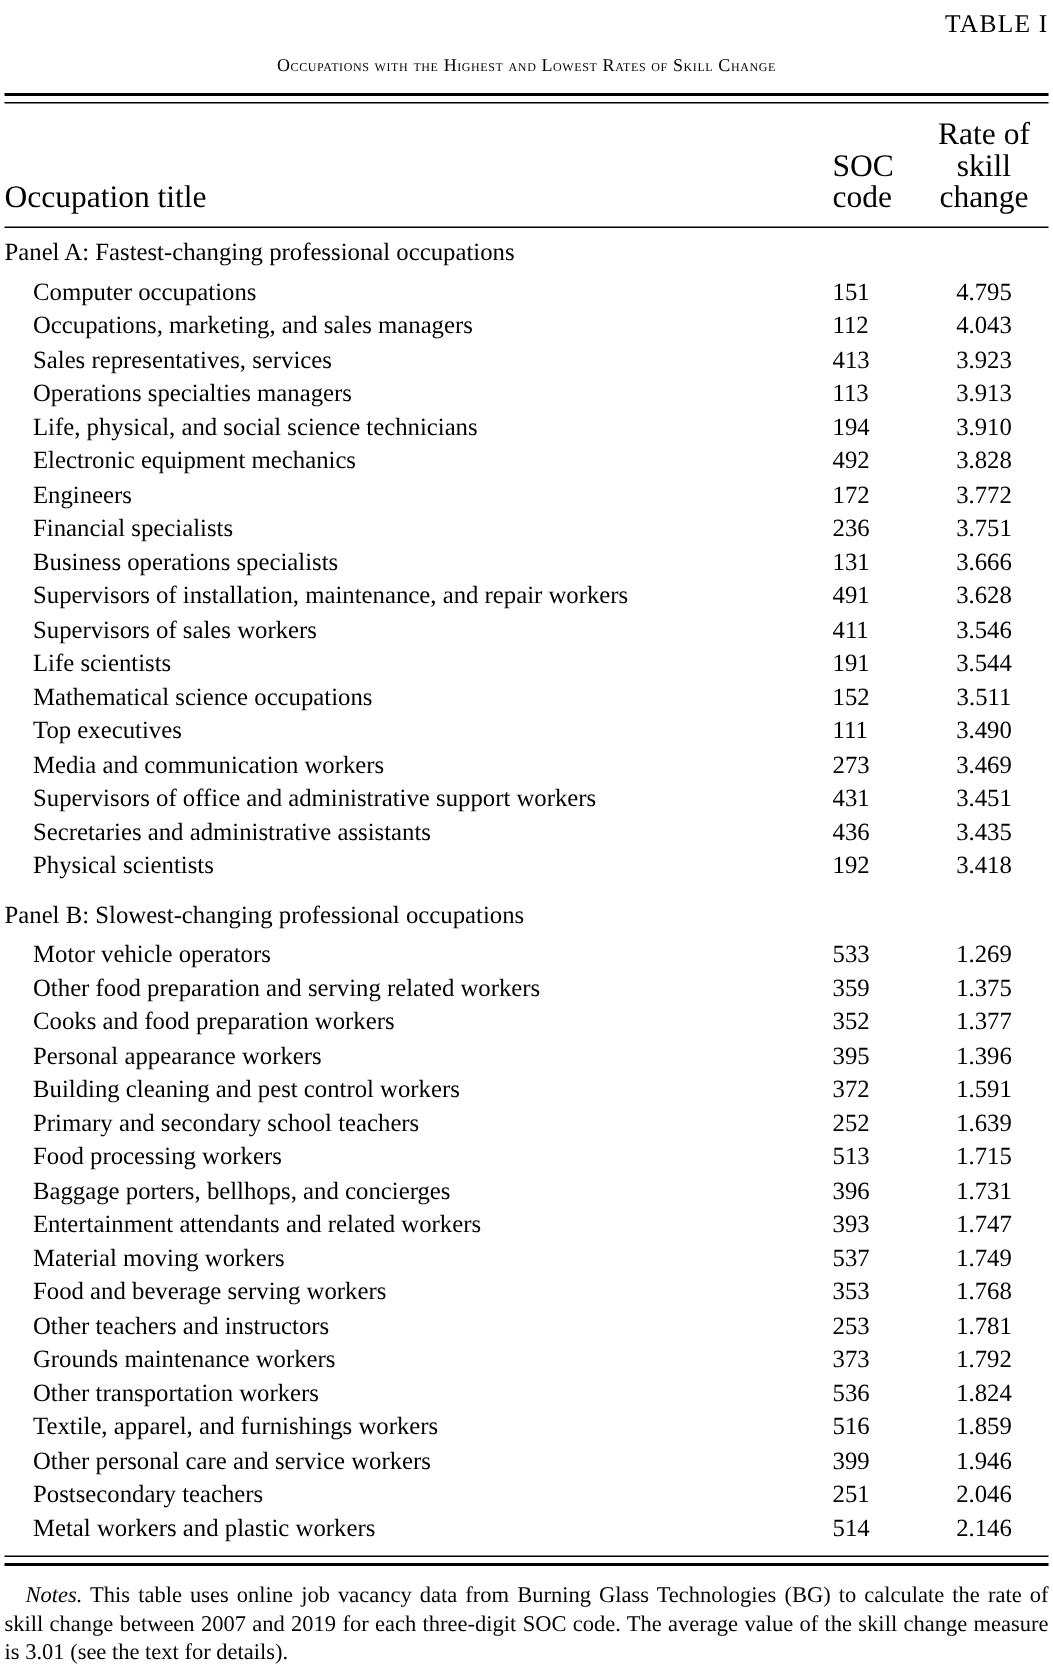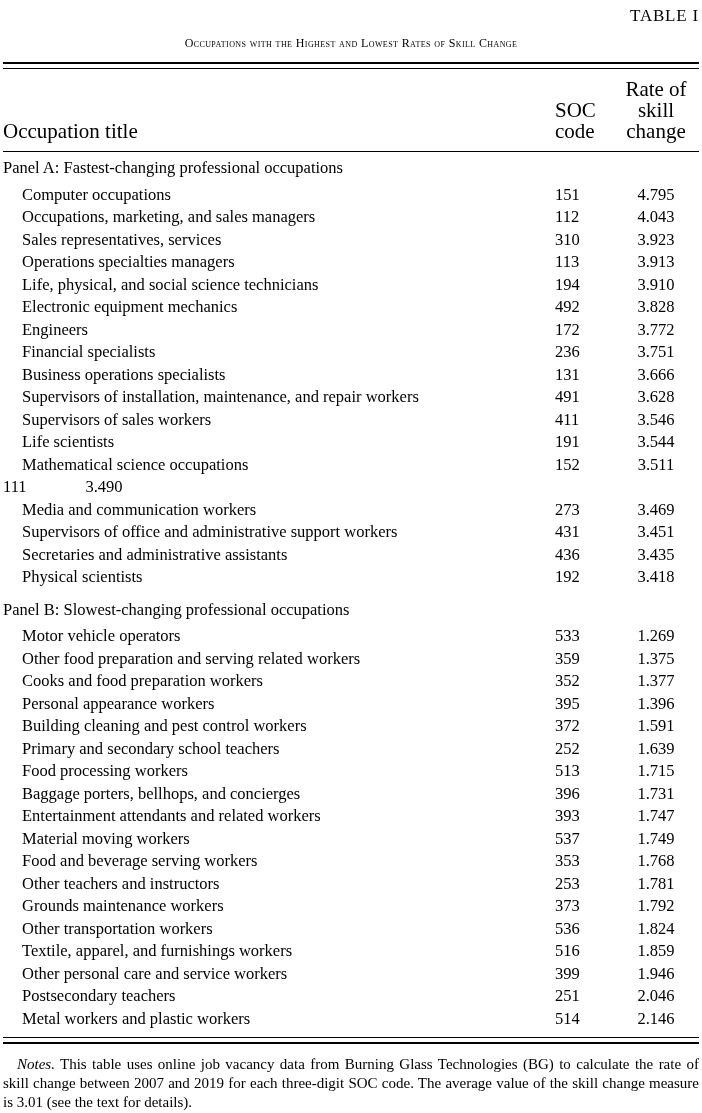--- a/index.html
+++ b/index.html
@@ -106,21 +106,21 @@
         <div class="cell col-soc">151</div>
         <div class="cell col-rate">4.795</div>
       </div>
       <div class="row">
         <div class="cell col-occ">Occupations, marketing, and sales managers</div>
         <div class="cell col-soc">112</div>
         <div class="cell col-rate">4.043</div>
       </div>
       <div class="row">
         <div class="cell col-occ">Sales representatives, services</div>
-        <div class="cell col-soc">310</div>
+        <div class="cell col-soc">413</div>
         <div class="cell col-rate">3.923</div>
       </div>
       <div class="row">
         <div class="cell col-occ">Operations specialties managers</div>
         <div class="cell col-soc">113</div>
         <div class="cell col-rate">3.913</div>
       </div>
       <div class="row">
         <div class="cell col-occ">Life, physical, and social science technicians</div>
         <div class="cell col-soc">194</div>
@@ -160,20 +160,21 @@
         <div class="cell col-occ">Life scientists</div>
         <div class="cell col-soc">191</div>
         <div class="cell col-rate">3.544</div>
       </div>
       <div class="row">
         <div class="cell col-occ">Mathematical science occupations</div>
         <div class="cell col-soc">152</div>
         <div class="cell col-rate">3.511</div>
       </div>
       <div class="row">
+        <div class="cell col-occ">Top executives</div>
         <div class="cell col-soc">111</div>
         <div class="cell col-rate">3.490</div>
       </div>
       <div class="row">
         <div class="cell col-occ">Media and communication workers</div>
         <div class="cell col-soc">273</div>
         <div class="cell col-rate">3.469</div>
       </div>
       <div class="row">
         <div class="cell col-occ">Supervisors of office and administrative support workers</div>

